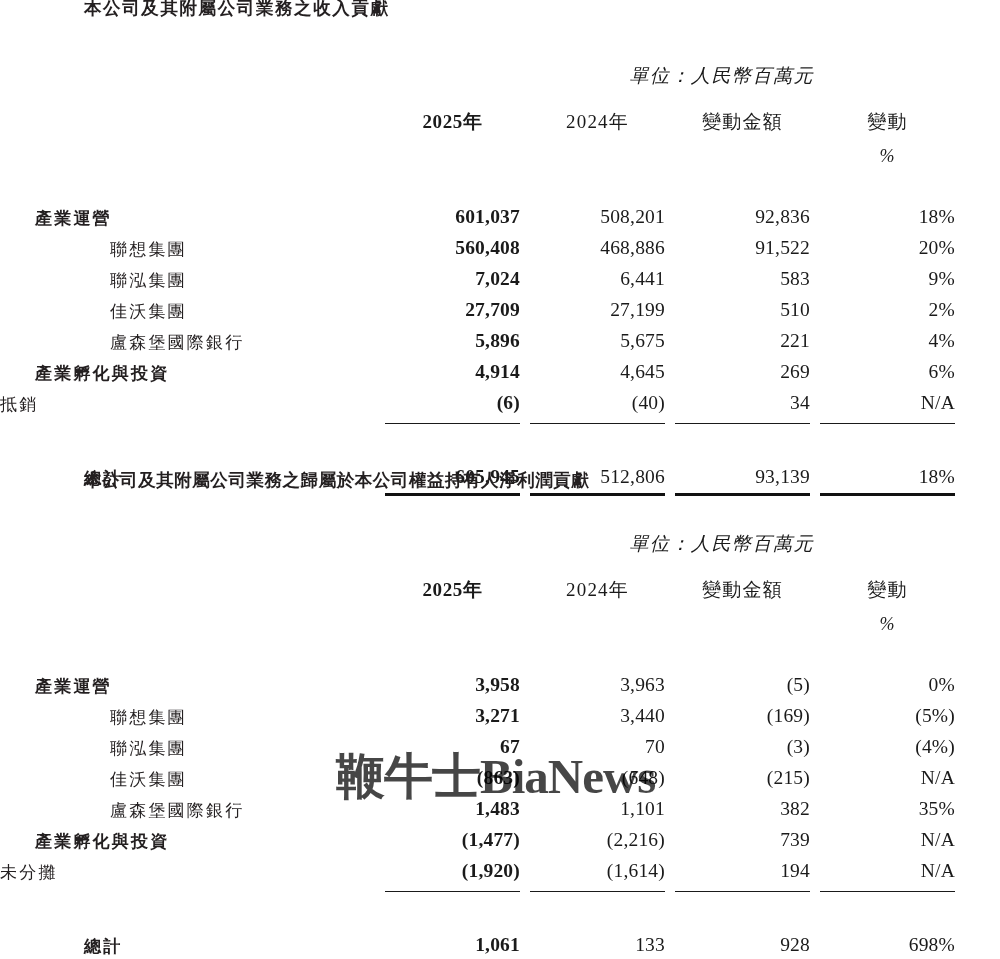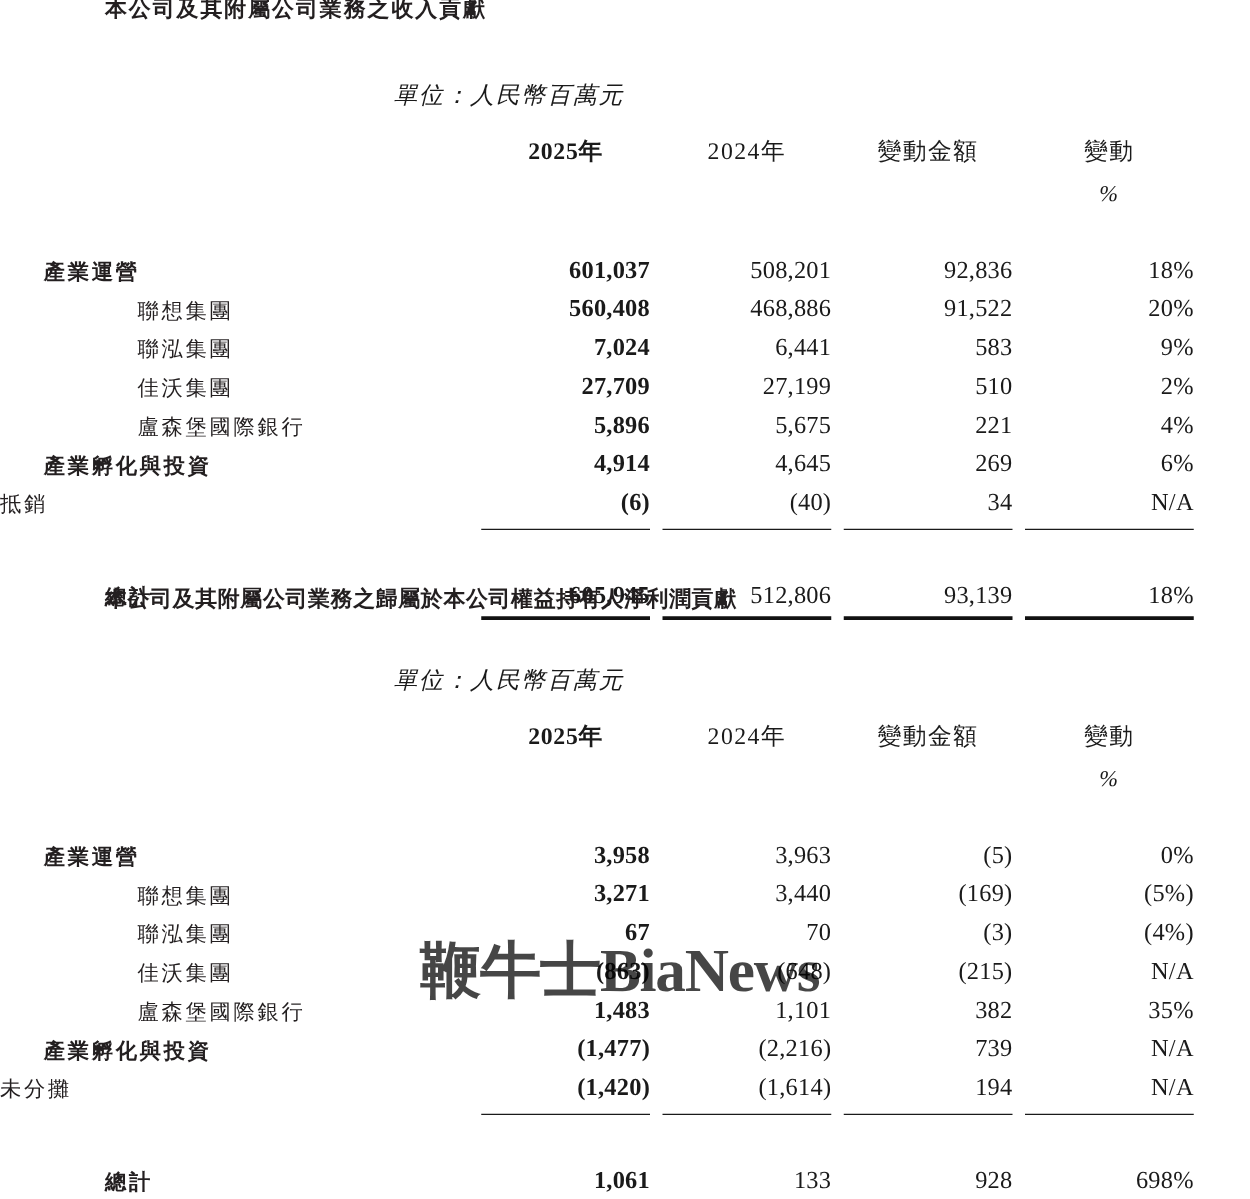--- a/index.html
+++ b/index.html
@@ -54,21 +54,21 @@
     letter-spacing: 1.6px;
     color: #231f20;
     line-height: 1;
     white-space: nowrap;
   }
   #section-profit .section-heading { letter-spacing: 0.55px; }
 
   .unit-line {
     margin: 0;
     padding: 0 84px 0 0;
-    text-align: center;
+    text-align: right;
     font-style: italic;
     font-size: 19px;
     letter-spacing: 1.5px;
     color: #1a1a1a;
     white-space: nowrap;
   }
   #section-revenue .unit-line { margin-top: 45px; }
   #section-profit  .unit-line { margin-top: 41px; }
 
   
@@ -468,21 +468,21 @@
           <td class="num">(2,216)</td>
             <td></td>
           <td class="num">739</td>
             <td></td>
           <td class="num">N/A</td>
             <td></td>
         </tr>
 
         <tr class="data-row">
           <td class="lbl">未分攤</td>
-          <td class="num bold">(1,420)</td>
+          <td class="num bold">(1,920)</td>
             <td></td>
           <td class="num">(1,614)</td>
             <td></td>
           <td class="num">194</td>
             <td></td>
           <td class="num">N/A</td>
             <td></td>
         </tr>
 
         <tr class="rule-row">

